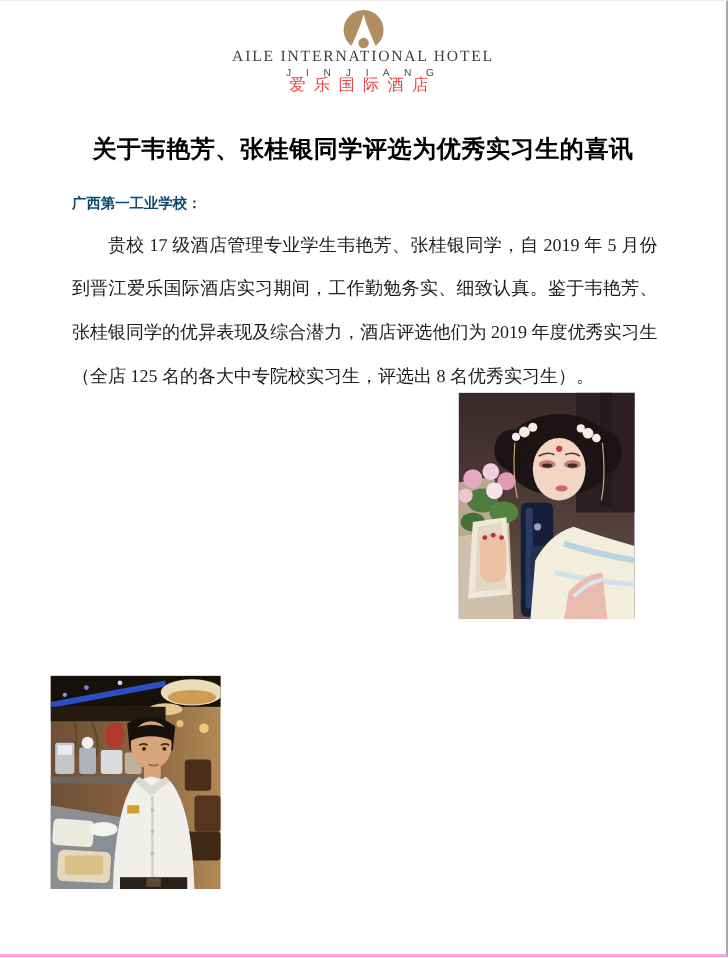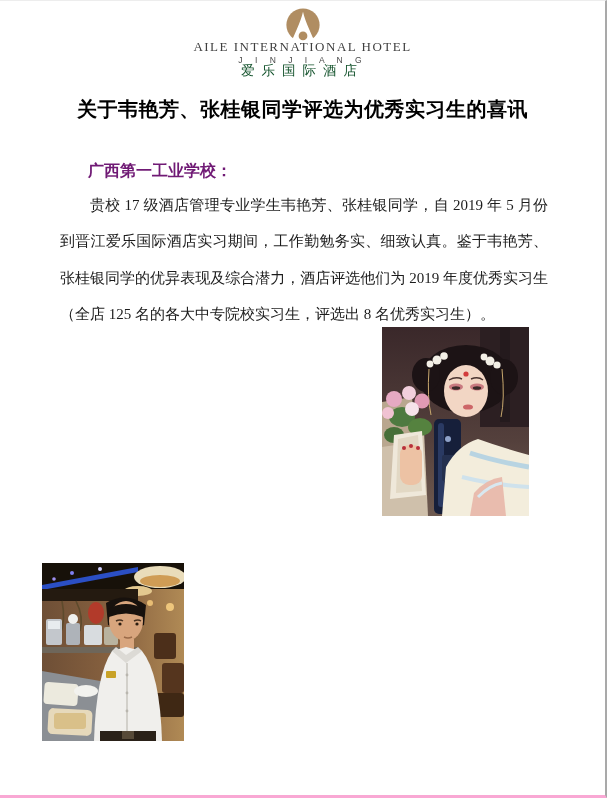--- a/index.html
+++ b/index.html
@@ -23,34 +23,34 @@
     font-size:13px;letter-spacing:1.5px;color:#3f3f3f;
     font-family:"Liberation Serif", serif;
   }
   .hotel-sub{
     position:absolute;top:54px;left:0;width:100%;
     font-size:8.5px;letter-spacing:5px;color:#4a4a4a;
     font-family:Liberation Sans, sans-serif;
   }
   .hotel-cn{
     position:absolute;top:61px;left:0;width:100%;
-    font-size:13.5px;letter-spacing:7px;color:#14532d;
+    font-size:13.5px;letter-spacing:7px;color:#ef4444;
     font-family:"Liberation Serif", serif;
   }
   
   .doc-title{
-    position:absolute;top:95px;left:0;width:100%;
+    position:absolute;top:110px;left:0;width:100%;
     text-align:center;
     font-family:"Liberation Sans", sans-serif;
     font-weight:700;font-size:20px;letter-spacing:0.5px;color:#000;
   }
   .salutation{
     position:absolute;top:160px;left:60px;
     font-family:"Liberation Sans", sans-serif;
-    font-weight:700;font-size:16px;color:#701a75;margin-left:28px;
+    font-weight:700;font-size:12px;color:#0c4a6e;
   }
   
   .para{
     position:absolute;
     font-size:15px;line-height:36.4px;
     text-align:justify;
     margin:0;
     color:#1c1c1c;
   }
   .para-1{top:186px;left:60px;width:488px;text-indent:2em;}

